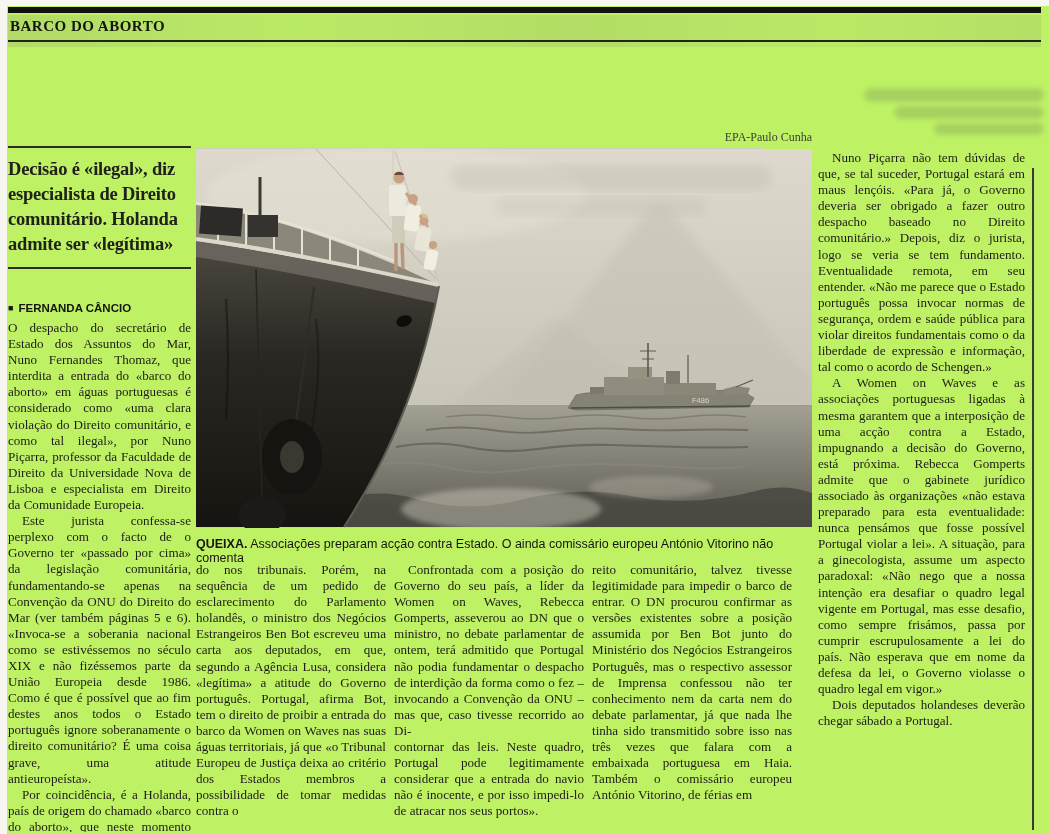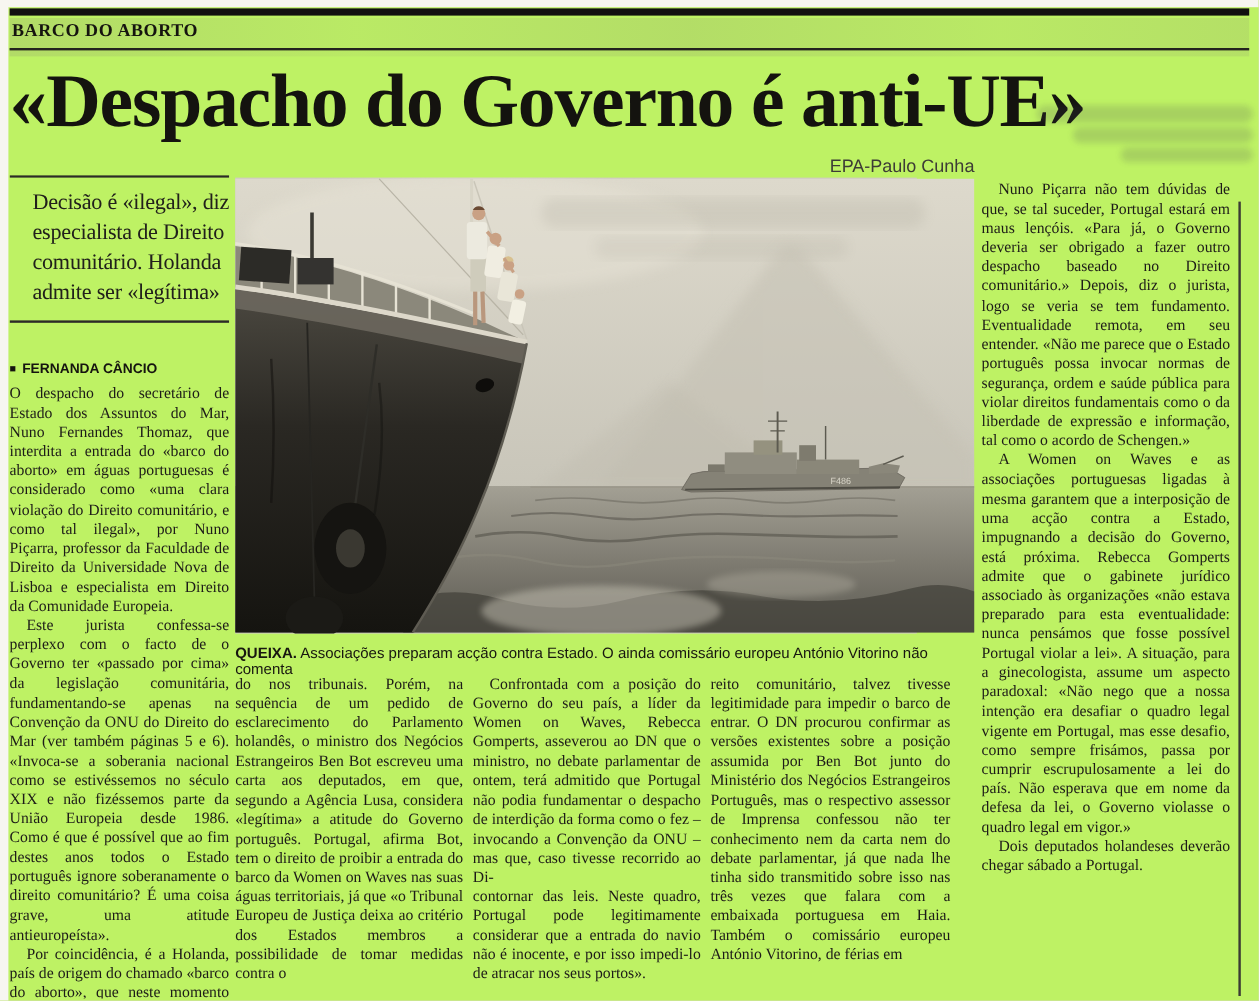--- a/index.html
+++ b/index.html
@@ -19,30 +19,30 @@
   
   .ghost-tr{position:absolute;left:848px;top:84px;width:196px;height:58px;opacity:.55;}
   .ghost-tr div{background:rgba(66,68,82,.34);border-radius:7px;filter:blur(2.5px);margin:4px 0 0 auto;}
   .ghost-tr .g1{width:180px;height:14px;}
   .ghost-tr .g2{width:150px;height:13px;}
   .ghost-tr .g3{width:110px;height:12px;}
 
   
   .leftcol{position:absolute;left:8px;top:146px;width:183px;height:686px;overflow:hidden;}
   .deck-rule{width:100%;height:2px;background:#2c2b27;}
-  .deck{margin:9px 0 10px 0;font-size:18.5px;line-height:25px;font-weight:400;color:#21201b;letter-spacing:-.2px;padding-left:19px;}
+  .deck{margin:9px 0 10px 0;font-size:18.5px;line-height:25px;font-weight:700;color:#21201b;letter-spacing:-.2px;}
   .byline{margin:33px 0 6px 0;font-family:"Liberation Sans",sans-serif;font-weight:700;font-size:11.5px;color:#15140f;}
   .byline .bullet{font-size:9px;margin-right:5px;vertical-align:1px;}
   p.body{margin:0;font-size:13.1px;line-height:16.1px;text-align:justify;color:#1d1c18;}
   p.ind{text-indent:14px;}
   p.cont{text-indent:0;}
 
   
   .credit{position:absolute;left:196px;top:130px;width:616px;text-align:right;
-    font-family:Liberation Sans, sans-serif;font-size:15px;color:#3d3c36;}
+    font-family:Liberation Serif, serif;font-size:12px;color:#3d3c36;}
   .photo-wrap{position:absolute;left:196px;top:148px;width:568px;height:380px;background:#cfccc0;}
   .caption{position:absolute;left:196px;top:537px;width:616px;
     font-family:"Liberation Sans",sans-serif;font-size:12.5px;color:#17160f;}
   .caption .lead{font-weight:700;}
 
   
   .botcol{position:absolute;top:562px;height:268px;overflow:hidden;}
   .c2{left:196px;width:190px;}
   .c3{left:394px;width:190px;}
   .c4{left:592px;width:200px;}
@@ -58,21 +58,20 @@
 <div class="page" data-interactable="false">
 
   <div class="edge-white" style="left:0;top:0;width:1049px;height:6px;" data-interactable="false"></div>
   <div class="edge-white" style="left:0;top:0;width:7px;height:834px;" data-interactable="false"></div>
 
   <div class="topbar" data-interactable="false"></div>
   <div class="kicker-band" data-interactable="false"></div>
   <div class="kicker" data-interactable="false">BARCO DO ABORTO</div>
   <div class="kicker-rule" data-interactable="false"></div>
 
-  <h1 class="headline" data-interactable="false">«Despacho do Governo é anti-UE»</h1>
 
   <div class="ghost-tr" data-interactable="false">
     <div class="g1"></div>
       <div class="g2"></div>
       <div class="g3"></div>
   </div>
 
   <aside class="leftcol" data-interactable="false">
     <div class="deck-rule" data-interactable="false"></div>
     <h2 class="deck" data-interactable="false">Decisão é «ilegal», diz especialista de Direito comunitário. Holanda admite ser «legítima»</h2>

